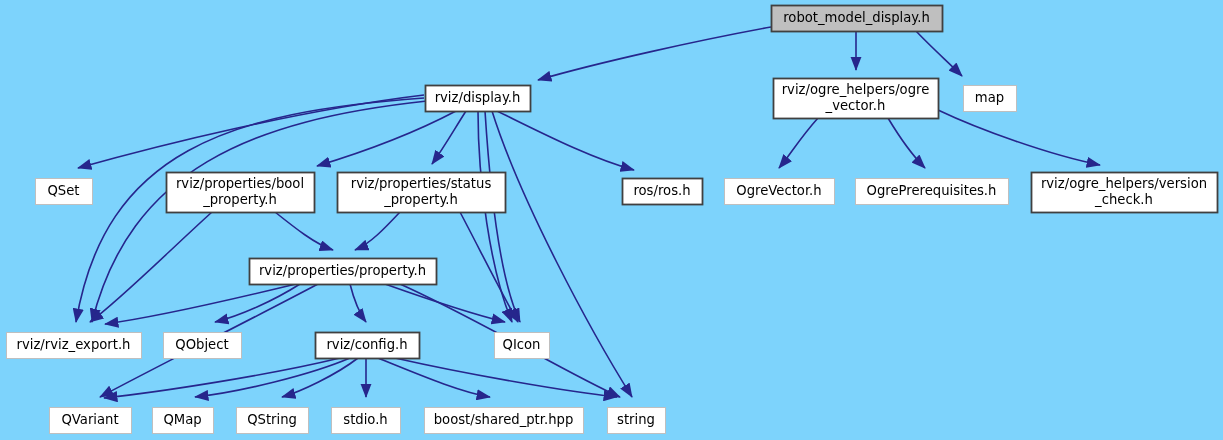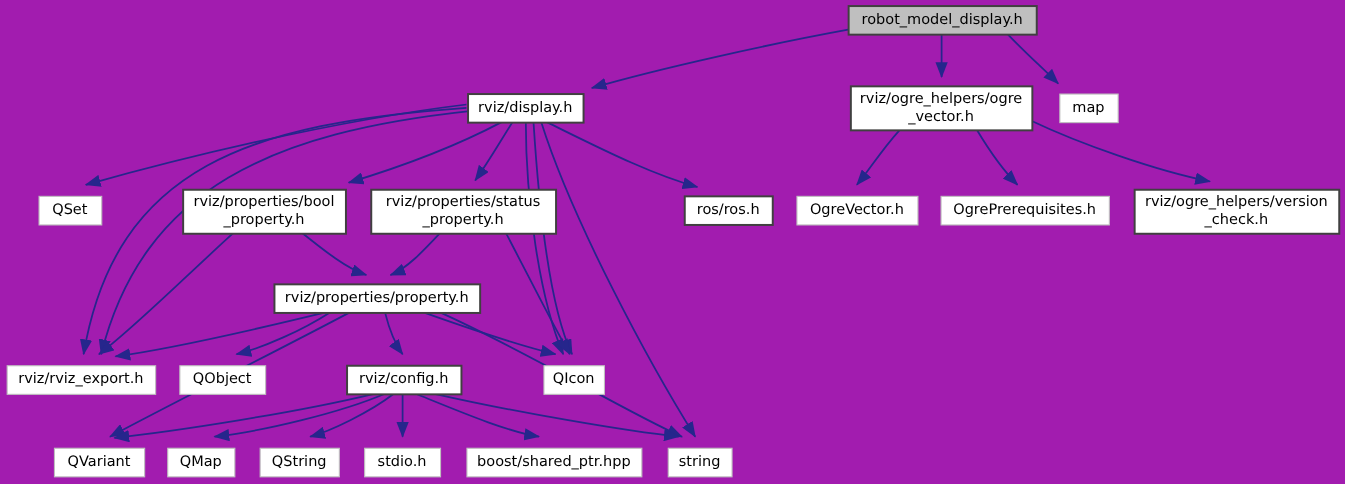--- a/index.html
+++ b/index.html
@@ -1,17 +1,17 @@
 <!DOCTYPE html>
 <html><head>
 <meta charset="utf-8">
 <style>
   html,body{margin:0;padding:0;background:#ffffff;}
   body{font-family:"DejaVu Sans","Liberation Sans",sans-serif;}
-  #graph-root{position:relative;width:1223px;height:440px;background:#a21caf;overflow:hidden;}
+  #graph-root{position:relative;width:1223px;height:440px;background:#7dd3fc;overflow:hidden;}
   #graph-svg{position:absolute;left:0;top:0;width:1223px;height:440px;}
   .node-label{font-size:13.2px;fill:#000000;font-family:"DejaVu Sans","Liberation Sans",sans-serif;dominant-baseline:middle;text-anchor:middle;}
   .node-box{}
   .edge{fill:none;}
 </style>
 </head>
 <body>
 
 <div id="graph-root">
   <svg id="graph-svg" viewBox="0 0 1223 440">

